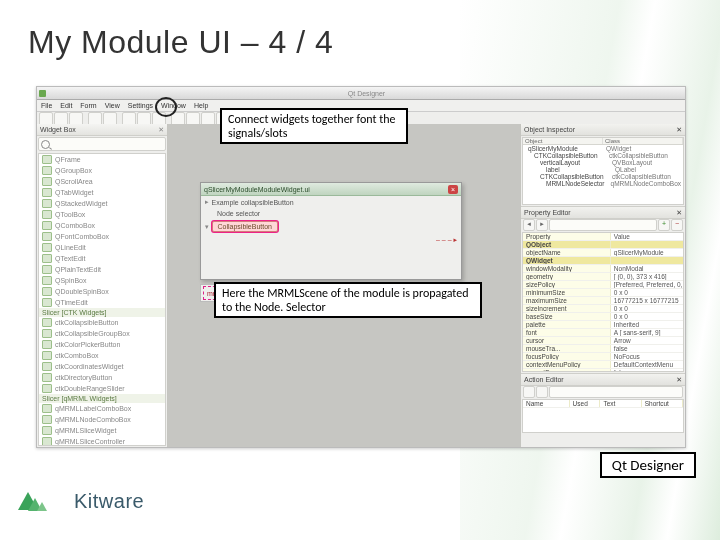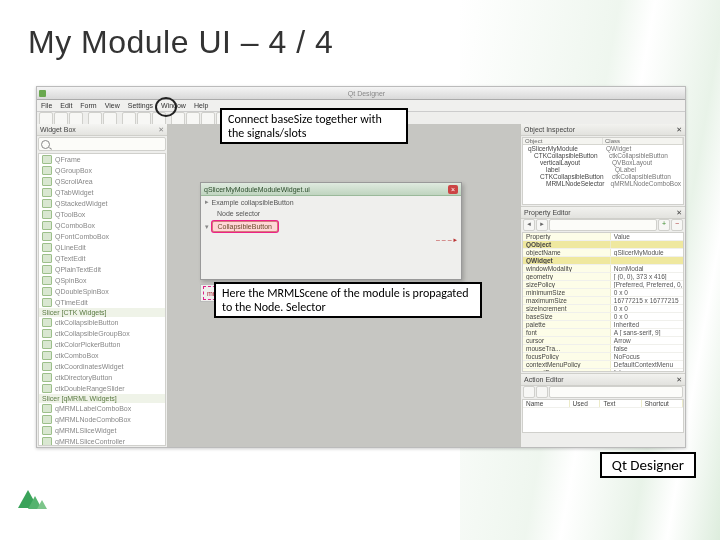--- a/index.html
+++ b/index.html
@@ -406,23 +406,24 @@
               <div class="k" style="width:26%">Text</div>
               <div class="k" style="width:26%">Shortcut</div>
             </div>
         </div>
       </div>
     </div>
   </div>
 </div>
 
 <div class="circle-ann" style="left:155px;top:97px"></div>
-<div class="callout" style="left:220px;top:108px;width:172px">Connect baseSize together with the signals/slots</div>
+<div class="callout" style="left:220px;top:108px;width:172px">Connect widgets together font the signals/slots</div>
 <div class="callout" style="left:214px;top:282px;width:252px">Here the MRMLScene of the module is propagated to the Node. Selector</div>
 <div class="footer-label">Qt Designer</div>
 
 <div class="logo">
   <div style="position:relative;width:30px;height:20px">
     <div class="tri1"></div>
       <div class="tri2"></div>
       <div class="tri3"></div>
   </div>
+  <div class="txt">Kitware</div>
 </div>
 
 </body></html>

